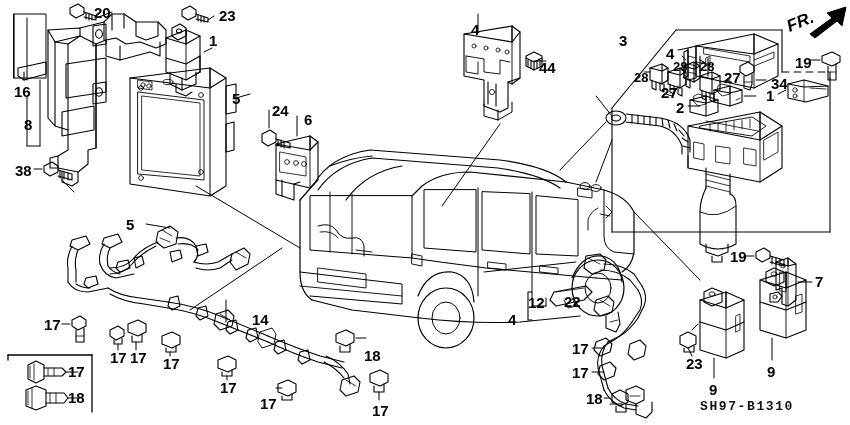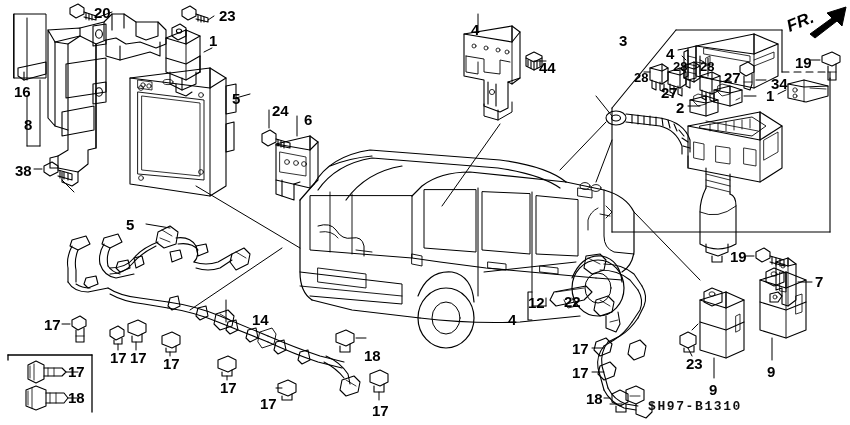--- a/index.html
+++ b/index.html
@@ -5,21 +5,21 @@
 <style>
   html,body{margin:0;padding:0;background:#ffffff;}
   body{width:850px;height:425px;position:relative;overflow:hidden;
        font-family:"Liberation Sans", sans-serif;color:#000;}
   #sheet{position:absolute;left:0;top:0;width:850px;height:425px;padding-left:31px;}
   #sheet svg{position:absolute;left:0;top:0;}
   .cal{position:absolute;font-family:"Liberation Sans", sans-serif;
        font-size:15px;font-weight:700;color:#000;line-height:1;
        white-space:nowrap;letter-spacing:0px;}
   .cal.sm{font-size:13px;}
-  #code{position:absolute;left:648px;top:399px;
+  #code{position:absolute;left:700px;top:399px;
         font-family:"Liberation Mono", monospace;font-size:13px;
         font-weight:700;letter-spacing:1.6px;color:#111;}
   #frlabel{position:absolute;left:784px;top:18px;font-size:17px;
            font-weight:700;font-style:italic;
            font-family:"Liberation Sans", sans-serif;
            transform:rotate(-22deg);transform-origin:left top;}
 </style>
 </head>
 <body>
 

